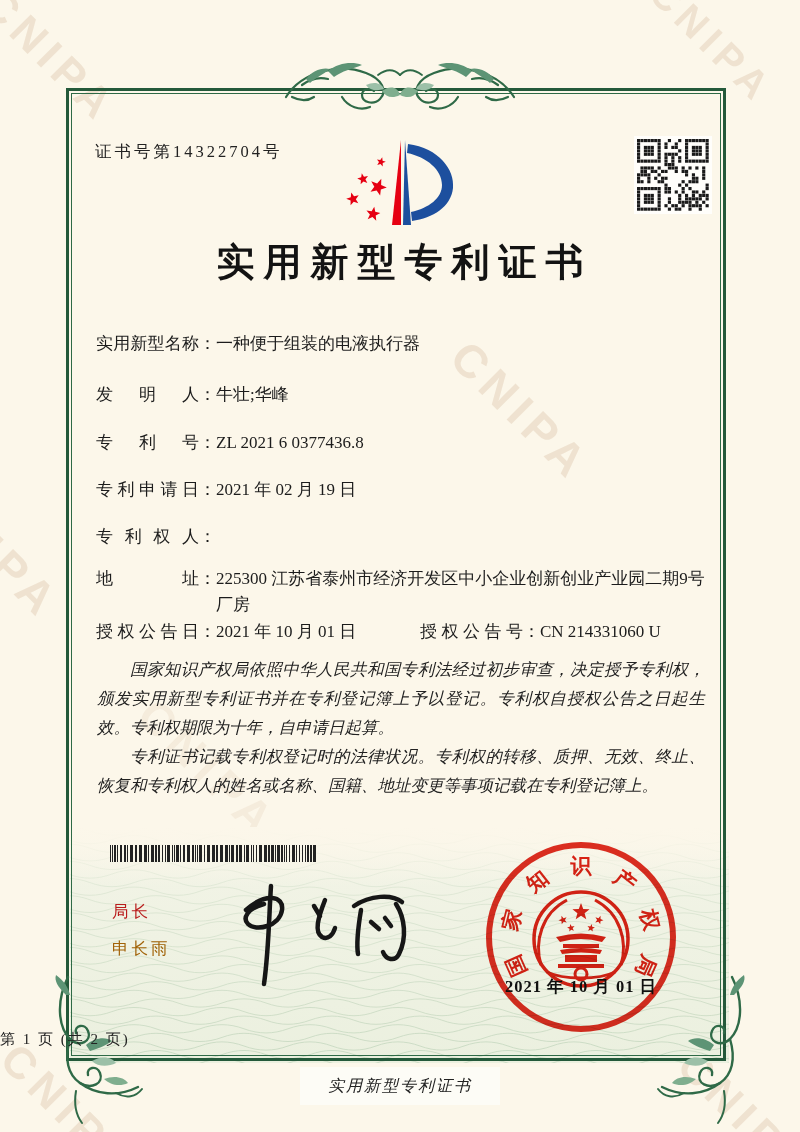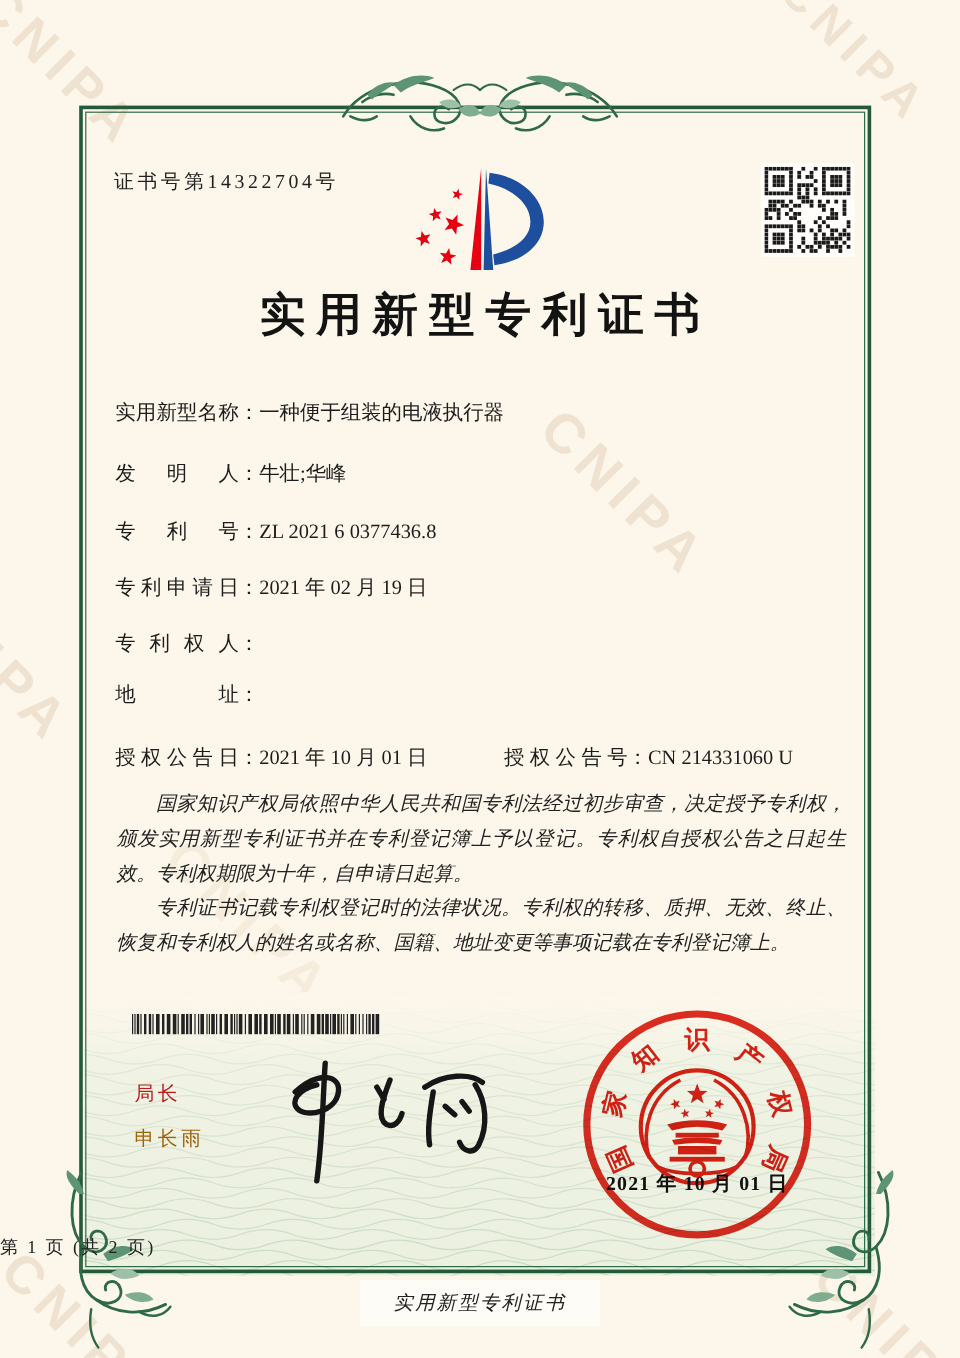--- a/index.html
+++ b/index.html
@@ -459,20 +459,21 @@
       <span class="cln">：</span>
     <span class="val">2021 年 02 月 19 日</span>
   </div>
   <div class="row" style="top:524px">
     <span class="lbl">专利权人</span>
       <span class="cln">：</span>
   </div>
   <div class="row" style="top:566px">
     <span class="lbl">地址</span>
       <span class="cln">：</span>
+    <span class="val wrap">225300 江苏省泰州市经济开发区中小企业创新创业产业园二期9号厂房</span>
   </div>
   <div class="row split" style="top:619px">
     <span class="grp">
       <span class="lbl">授权公告日</span>
         <span class="cln">：</span>
       <span class="val">2021 年 10 月 01 日</span>
     </span>
     <span class="grp right">
       <span class="lbl">授权公告号</span>
         <span class="cln">：</span>

